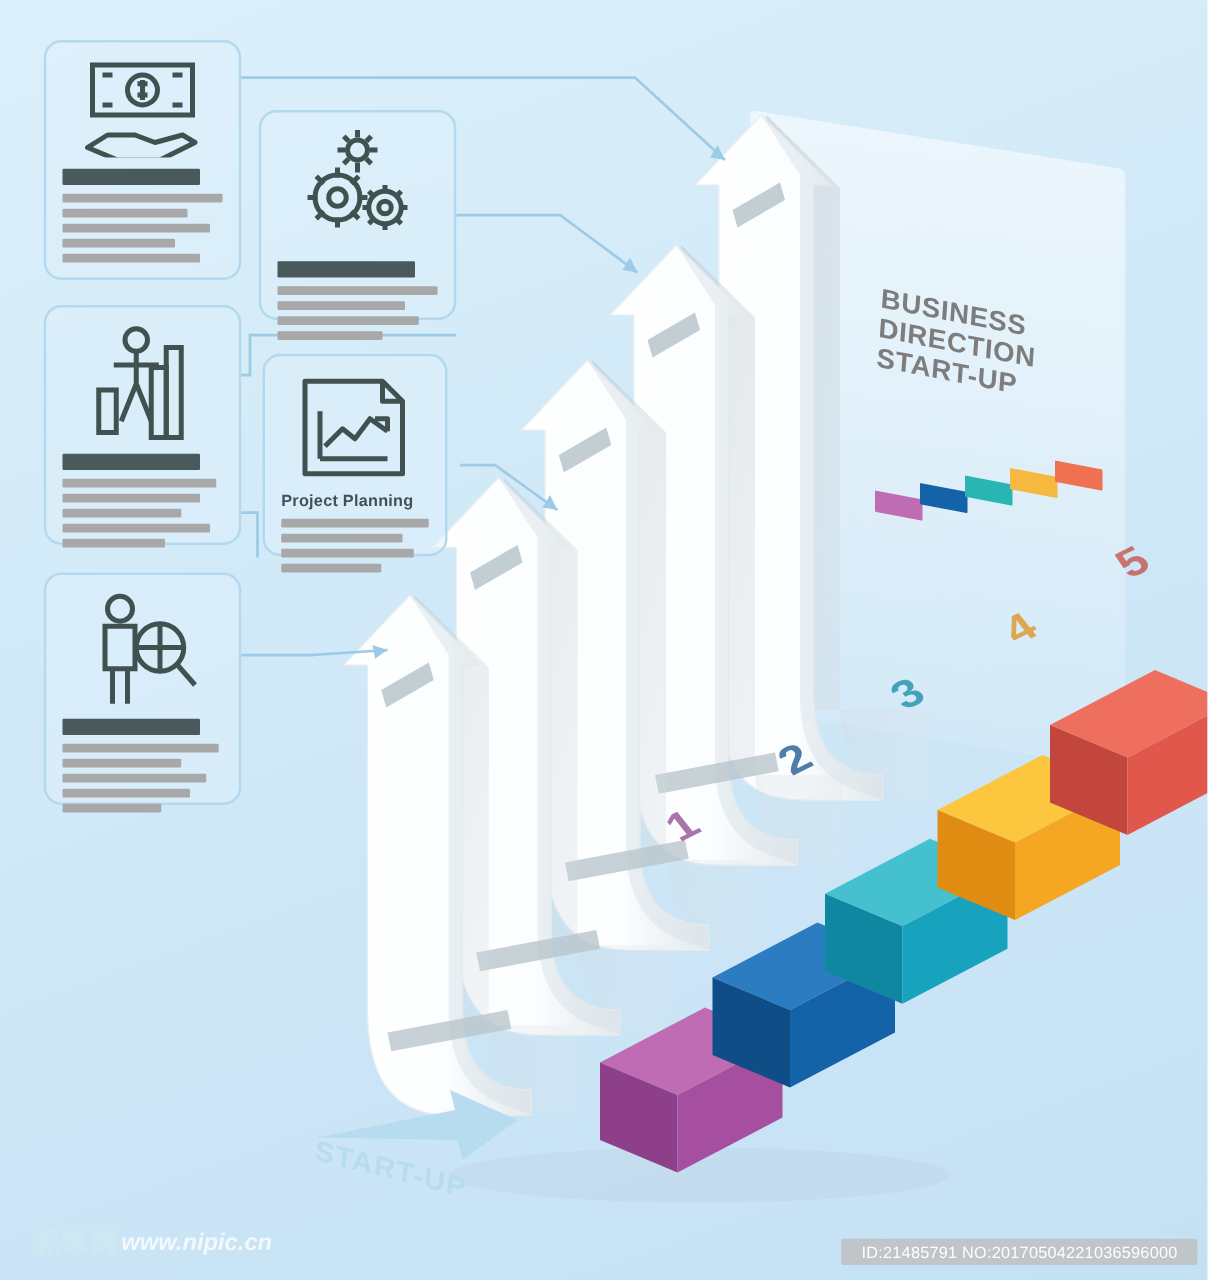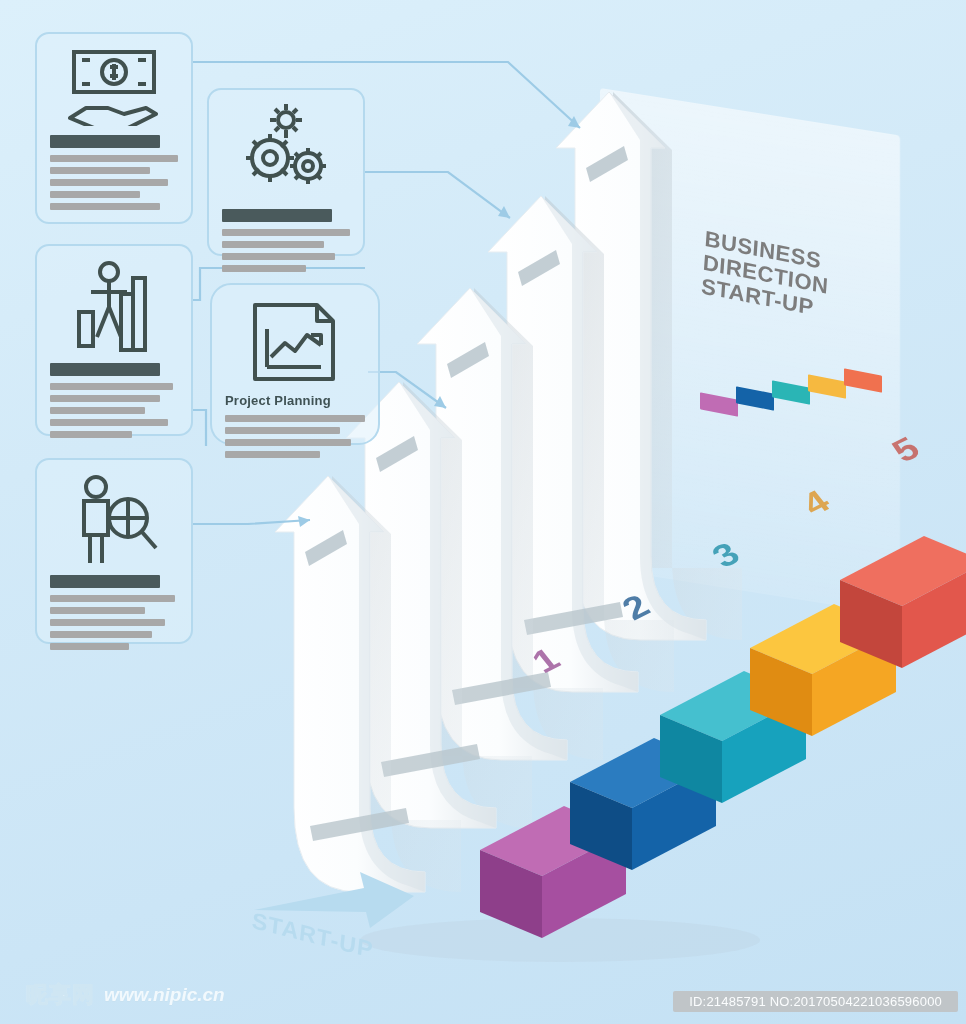--- a/index.html
+++ b/index.html
@@ -65,21 +65,21 @@
 
   
   .startup{position:absolute;left:246px;top:866px;width:200px;height:120px;}
   .startup .su-text{
     position:absolute;left:6px;top:56px;color:#b7dbef;font-weight:bold;font-size:23px;
     transform:skewY(14deg) skewX(-6deg);letter-spacing:1px;
   }
 
   
   .wm{
-    position:absolute;left:26px;bottom:14px;display:flex;align-items:center;gap:9px;
+    position:absolute;left:26px;bottom:14px;display:flex;align-items:center;gap:2px;
   }
   .wm .wm-cn{
     font-family:"DejaVu Sans", sans-serif;font-size:22px;font-weight:bold;color:#eaf4fb;
     -webkit-text-stroke:1px #cfe6f3;letter-spacing:1px;
   }
   .wm .wm-url{font-size:19px;color:#f2f9fd;font-style:italic;font-weight:bold;
     text-shadow:0 1px 0 #c7e1f1;}
   .idbar{
     position:absolute;right:8px;bottom:12px;background:#c0c5c8;color:#fbfdfe;
     font-size:13px;padding:3px 16px;border-radius:2px;letter-spacing:.2px;
@@ -275,21 +275,21 @@
         </div>
         <div class="c-title" style="width: 86%;"></div>
         <div class="c-lines">
           <span style="width: 96%;"></span>
           <span style="width: 86%;"></span>
           <span style="width: 74%;"></span>
           <span style="width: 92%;"></span>
           <span style="width: 64%;"></span>
         </div>
       </div>
-      <div class="card real-title" style="left: 210px; top: 283px; width: 170px; height: 162px; border-radius: 21px;">
+      <div class="card real-title" style="left: 210px; top: 283px; width: 148px; height: 162px;">
         <div class="icon-wrap">
           <svg width="92" height="86" viewBox="0 0 92 86">
       <g fill="none" stroke="#41514f" stroke-width="4" stroke-linejoin="round">
         <path d="M6 6 h62 l16 16 v58 h-78 z"></path>
         <path d="M68 6 v16 h16"></path>
         <path d="M18 68 v-38 M18 68 h54"></path>
         <path d="M22 58 l14 -14 l10 8 l12 -16 l14 10"></path>
         <path d="M62 36 l10 0 l0 10"></path>
       </g>
     </svg>

